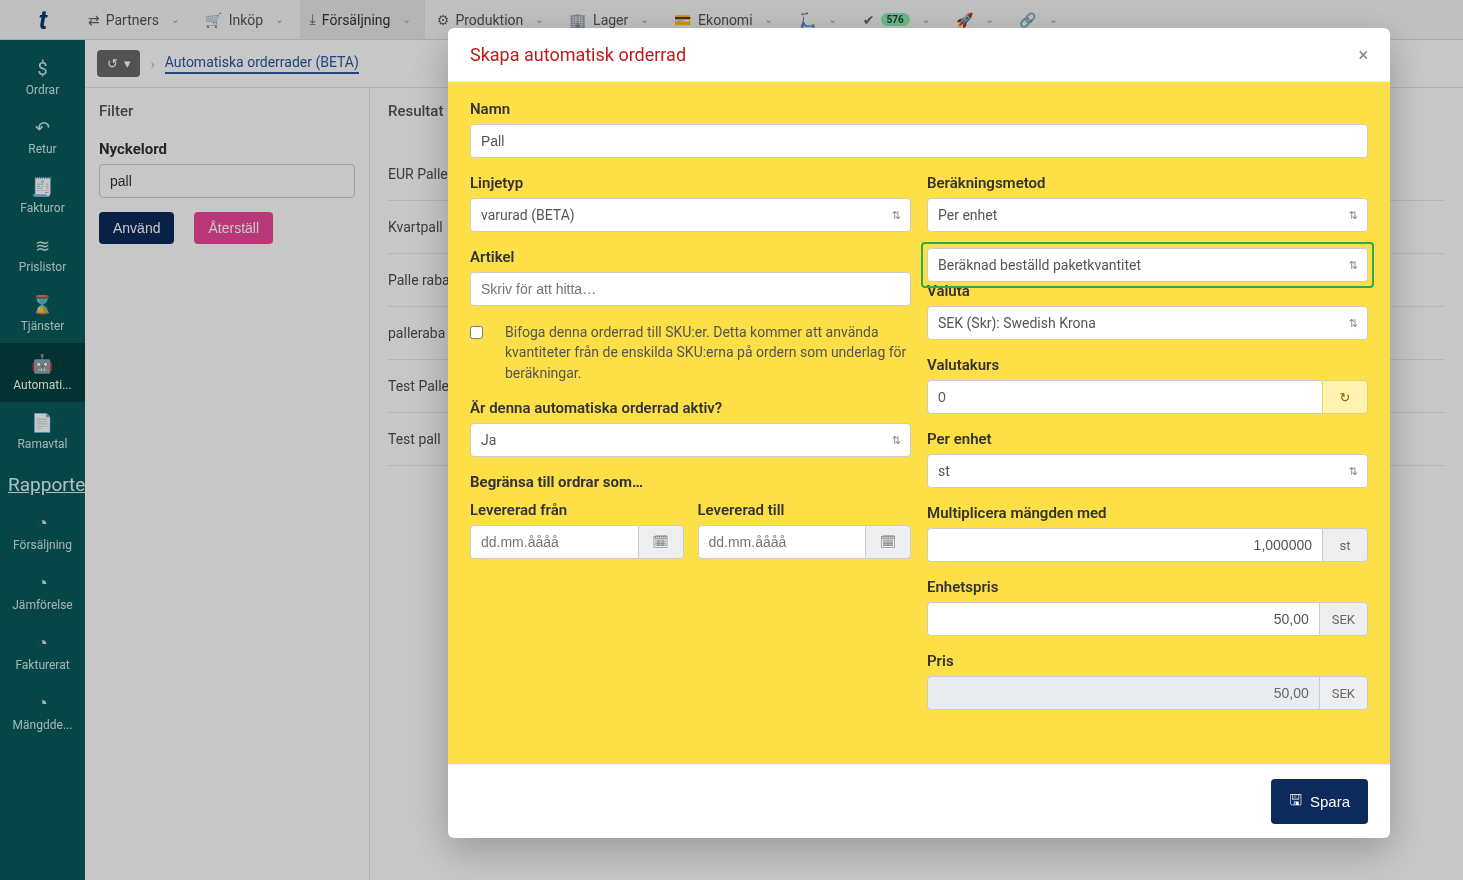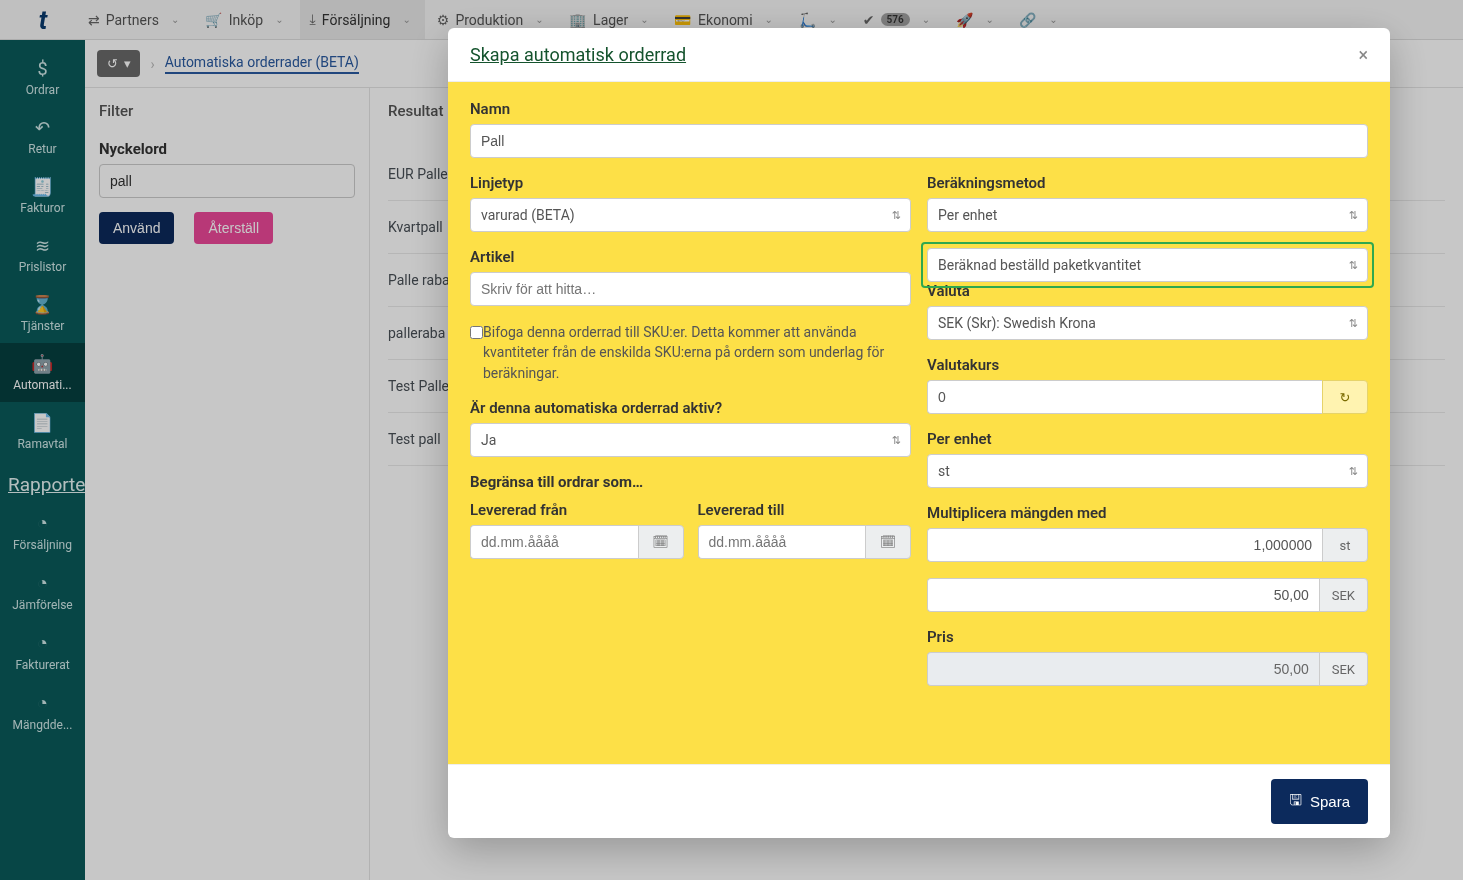--- a/index.html
+++ b/index.html
@@ -51,21 +51,21 @@
     color: #999;
     font-size: 10px;
     margin-left: 2px;
     padding: 0 4px;
   }
   .topnav-icon {
     font-size: 14px;
     color: #666;
   }
   .badge {
-    background: #a3a3a3;
+    background: #86efac;
     color: #333;
     font-size: 10px;
     padding: 1px 6px;
     border-radius: 8px;
     font-weight: 600;
     text-align: right;
   }
   .layout {
     display: flex;
     height: calc(100% - 40px);
@@ -192,21 +192,21 @@
     flex-direction: column;
     z-index: 11;
   }
   .modal-header {
     padding: 16px 22px;
     border-bottom: 1px solid #eee;
     display: flex;
     justify-content: space-between;
     align-items: center;
   }
-  .modal-title { font-size: 18px; color: #14532d; text-decoration: underline; }
+  .modal-title { font-size: 18px; color: #b91c1c; }
   .modal-close { color: #888; font-size: 18px; cursor: pointer; }
   .modal-body {
     flex: 1;
     overflow-y: auto;
     padding: 18px 22px 8px 22px;
     background: #fde047;
     border-radius: 0;
   }
   .modal-footer {
     padding: 14px 22px;
@@ -250,21 +250,21 @@
   .row2 { display: flex; gap: 14px; }
   .col2 { flex: 1; }
   .cols {
     display: grid;
     grid-template-columns: 1fr 1fr;
     gap: 14px 16px;
     align-items: start;
   }
   .checkbox-row {
     display: flex;
-    gap: 0;
+    gap: 22px;
     align-items: flex-start;
     color: #555;
     font-size: 14px;
     line-height: 1.45;
   }
   .checkbox-row input { margin-top: 4px; }
   .input-group { display: flex; }
   .input-group .form-control { border-top-right-radius: 0; border-bottom-right-radius: 0; border-right: none; flex: 1; }
   .input-addon {
     border: 1px solid #ccc;
@@ -543,20 +543,21 @@
 
         <div class="form-group">
           <label class="form-label">Multiplicera mängden med</label>
           <div class="input-group">
             <input class="form-control text-right" value="1,000000" style="">
             <div class="input-addon">st</div>
           </div>
         </div>
 
         <div class="form-group">
+          <label class="form-label">Enhetspris</label>
           <div class="input-group">
             <input class="form-control text-right" value="50,00" style="">
             <div class="input-addon">SEK</div>
           </div>
         </div>
 
         <div class="form-group">
           <label class="form-label">Pris</label>
           <div class="input-group">
             <input class="form-control text-right disabled-input" disabled="" value="50,00" style="">

